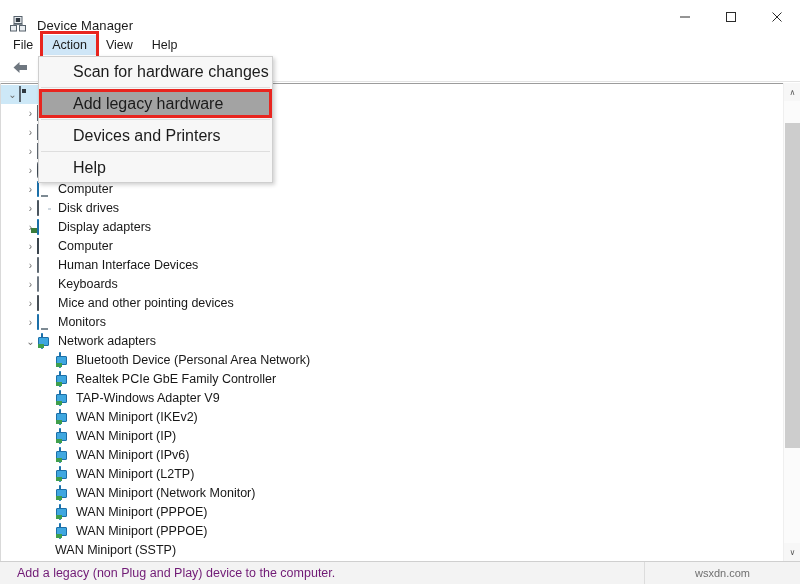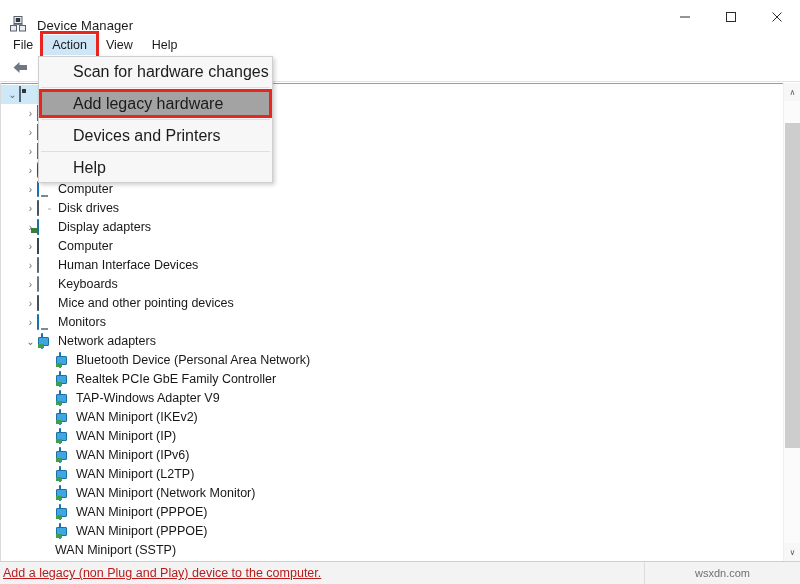--- a/index.html
+++ b/index.html
@@ -113,21 +113,21 @@
   .vs-track{position:absolute;top:18px;left:0;width:17px;bottom:18px;background:#fbfbfb;}
   .vs-thumb{position:absolute;left:1px;top:4px;width:15px;height:325px;background:#cdcdcd;}
   .vs-arrow.bottom{position:absolute;bottom:0;left:0;}
 
   
   .statusbar{
     position:absolute;left:0;bottom:0;width:800px;height:23px;
     background:#f3f3f3;border-top:1px solid #cfcfcf;
     display:flex;align-items:center;box-sizing:border-box;
   }
-  .status-text{padding-left:3px;font-size:12.5px;color:#b91c1c;flex:1;text-decoration:underline;}
+  .status-text{padding-left:17px;font-size:12.5px;color:#701a75;flex:1;}
   .status-sep{width:1px;height:23px;background:#dcdcdc;}
   .status-wm{width:155px;text-align:center;font-size:11px;color:#707070;}
 
   
   .dropdown{
     position:absolute;top:56px;left:38px;width:235px;
     background:#f7f7f7;border:1px solid #cfcfcf;
     box-shadow:2px 2px 4px rgba(0,0,0,.18);
     padding:2px 0;box-sizing:border-box;z-index:40;
   }

